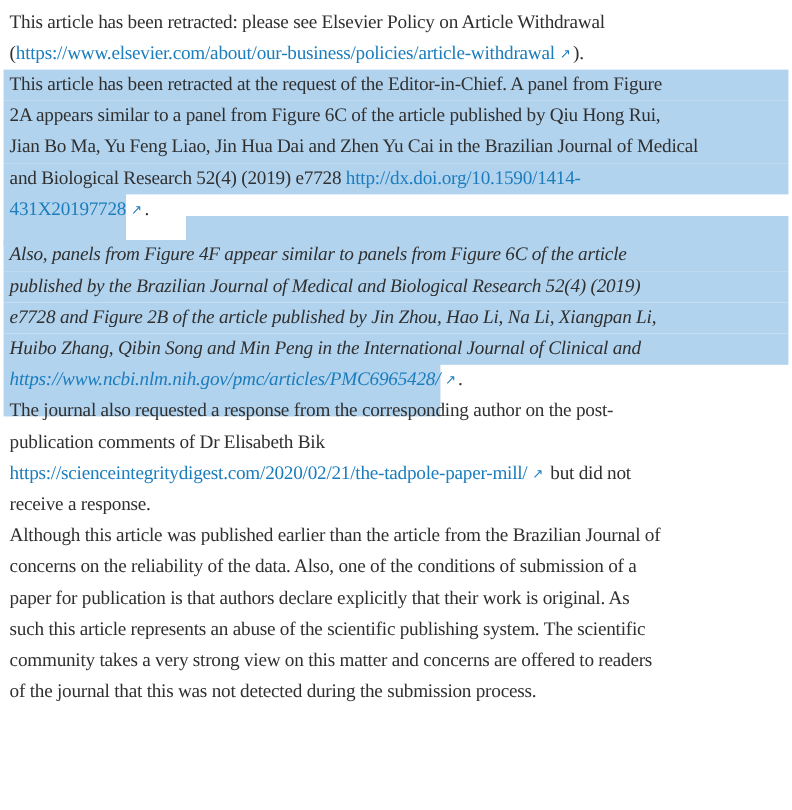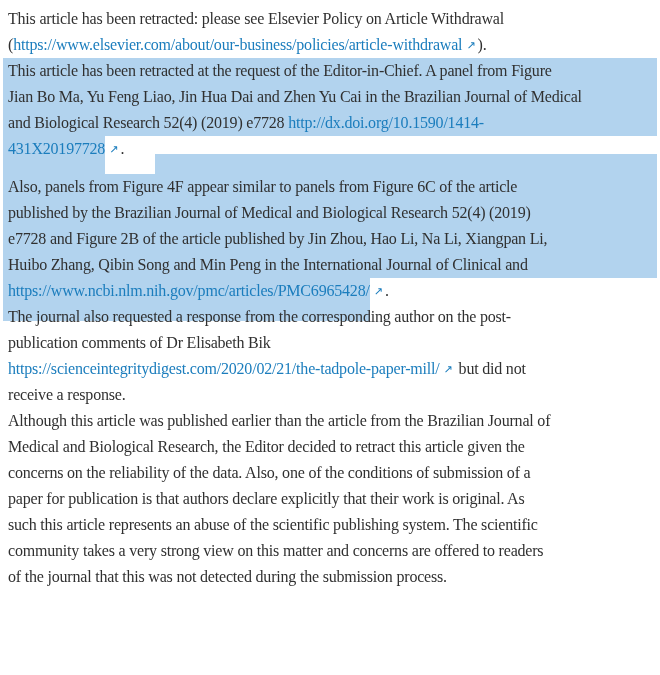--- a/index.html
+++ b/index.html
@@ -16,21 +16,21 @@
     box-sizing: border-box;
     padding: 6px 8px 0 8px;
     overflow: hidden;
     font-family: "Liberation Serif", "DejaVu Serif", serif;
     font-size: 16px;
     letter-spacing: -0.2px;
     color: var(--text);
   }
   .para { margin: 0; }
   .para + .para { }
-  .sel-band + .para { margin-top: 0; }
+  .sel-band + .para { margin-top: 0; font-style: italic; }
   .line {
     height: 26px;
     line-height: 26px;
     white-space: pre;
   }
   
   .line-hl {
     background: var(--hl);
     margin: 0 -5px;
     padding: 0 5px;
@@ -64,40 +64,40 @@
 </head>
 <body>
 
 <div id="article-body">
     <div class="para">
       <div class="line"><span class="">This article has been retracted: please see Elsevier Policy on Article Withdrawal</span></div>
       <div class="line"><span class="">(</span><a class="lnk">https://www.elsevier.com/about/our-business/policies/article-withdrawal</a><span class="ext-icon">↗</span><span class="">).</span></div>
     </div>
     <div class="para para-hl">
       <div class="line line-hl"><span class="">This article has been retracted at the request of the Editor-in-Chief. A panel from Figure</span></div>
+      <div class="line line-hl"><span class="">2A appears similar to a panel from Figure 6C of the article published by Qiu Hong Rui,</span></div>
       <div class="line line-hl"><span class="">Jian Bo Ma, Yu Feng Liao, Jin Hua Dai and Zhen Yu Cai in the Brazilian Journal of Medical</span></div>
       <div class="line line-hl"><span class="">and Biological Research 52(4) (2019) e7728 </span><a class="lnk">http://dx.doi.org/10.1590/1414-</a></div>
       <div class="line"><a class="lnk seg-hl">431X20197728</a><span class="ext-icon">↗</span><span class="">.</span></div>
     </div>
     <div class="sel-band"></div>
     <div class="para para-hl">
       <div class="line line-hl"><span class="">Also, panels from Figure 4F appear similar to panels from Figure 6C of the article</span></div>
       <div class="line line-hl"><span class="">published by the Brazilian Journal of Medical and Biological Research 52(4) (2019)</span></div>
       <div class="line line-hl"><span class="">e7728 and Figure 2B of the article published by Jin Zhou, Hao Li, Na Li, Xiangpan Li,</span></div>
       <div class="line line-hl"><span class="">Huibo Zhang, Qibin Song and Min Peng in the International Journal of Clinical and</span></div>
       <div class="line"><a class="lnk seg-hl">https://www.ncbi.nlm.nih.gov/pmc/articles/PMC6965428/</a><span class="ext-icon">↗</span><span class="">.</span></div>
     </div>
     <div class="para">
       <div class="line"><span class="">The journal also requested a response from the corresponding author on the post-</span></div>
       <div class="line"><span class="">publication comments of Dr Elisabeth Bik</span></div>
       <div class="line"><a class="lnk">https://scienceintegritydigest.com/2020/02/21/the-tadpole-paper-mill/</a><span class="ext-icon">↗</span><span class=""> but did not</span></div>
       <div class="line"><span class="">receive a response.</span></div>
     </div>
     <div class="para">
       <div class="line"><span class="">Although this article was published earlier than the article from the Brazilian Journal of</span></div>
-      <div class="line"><span class="">Medical and Biological Research, the Editor decided to retract this article given the</span></div>
       <div class="line"><span class="">concerns on the reliability of the data. Also, one of the conditions of submission of a</span></div>
       <div class="line"><span class="">paper for publication is that authors declare explicitly that their work is original. As</span></div>
       <div class="line"><span class="">such this article represents an abuse of the scientific publishing system. The scientific</span></div>
       <div class="line"><span class="">community takes a very strong view on this matter and concerns are offered to readers</span></div>
       <div class="line"><span class="">of the journal that this was not detected during the submission process.</span></div>
     </div>
   </div>
 
 </body></html>

